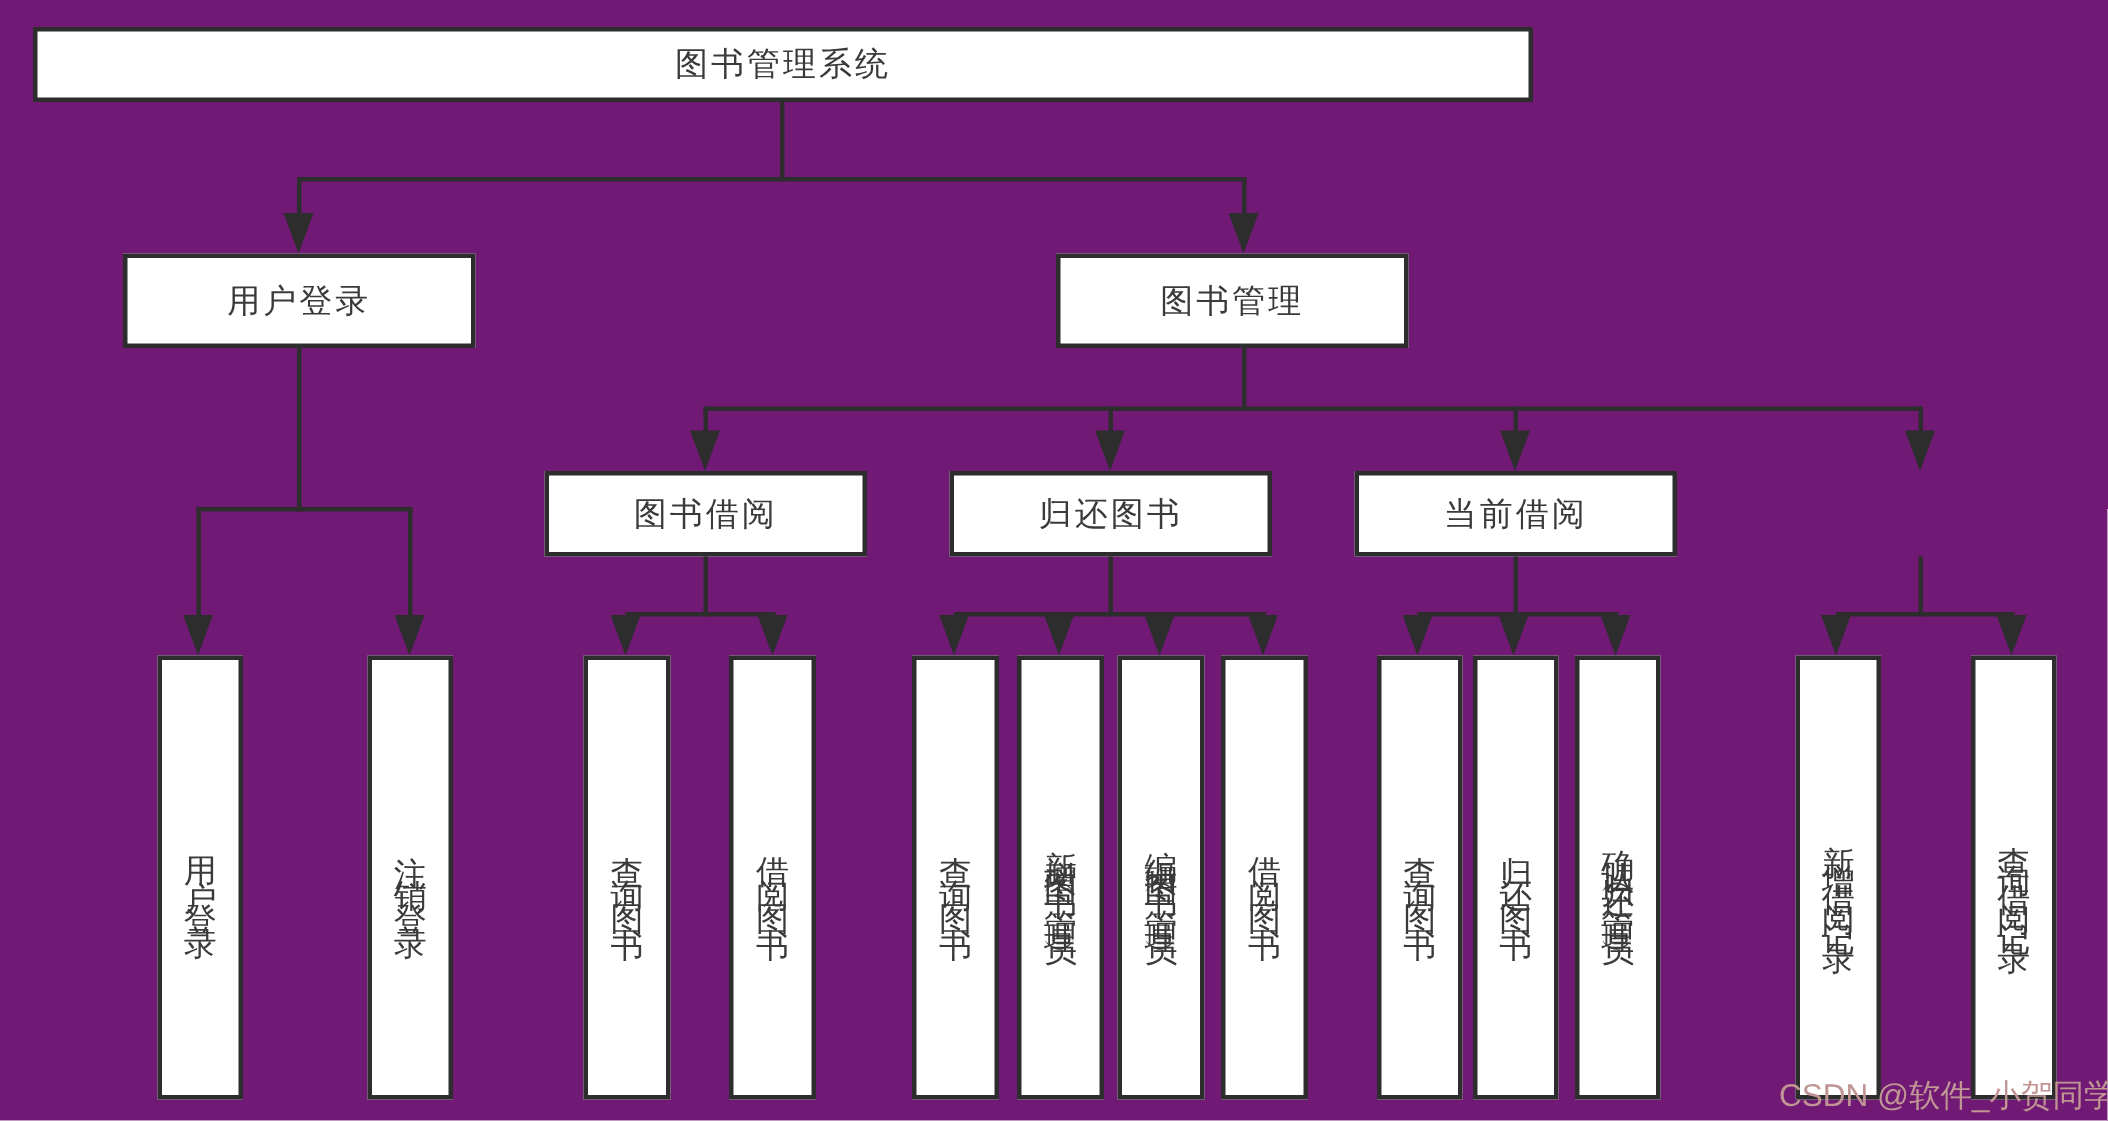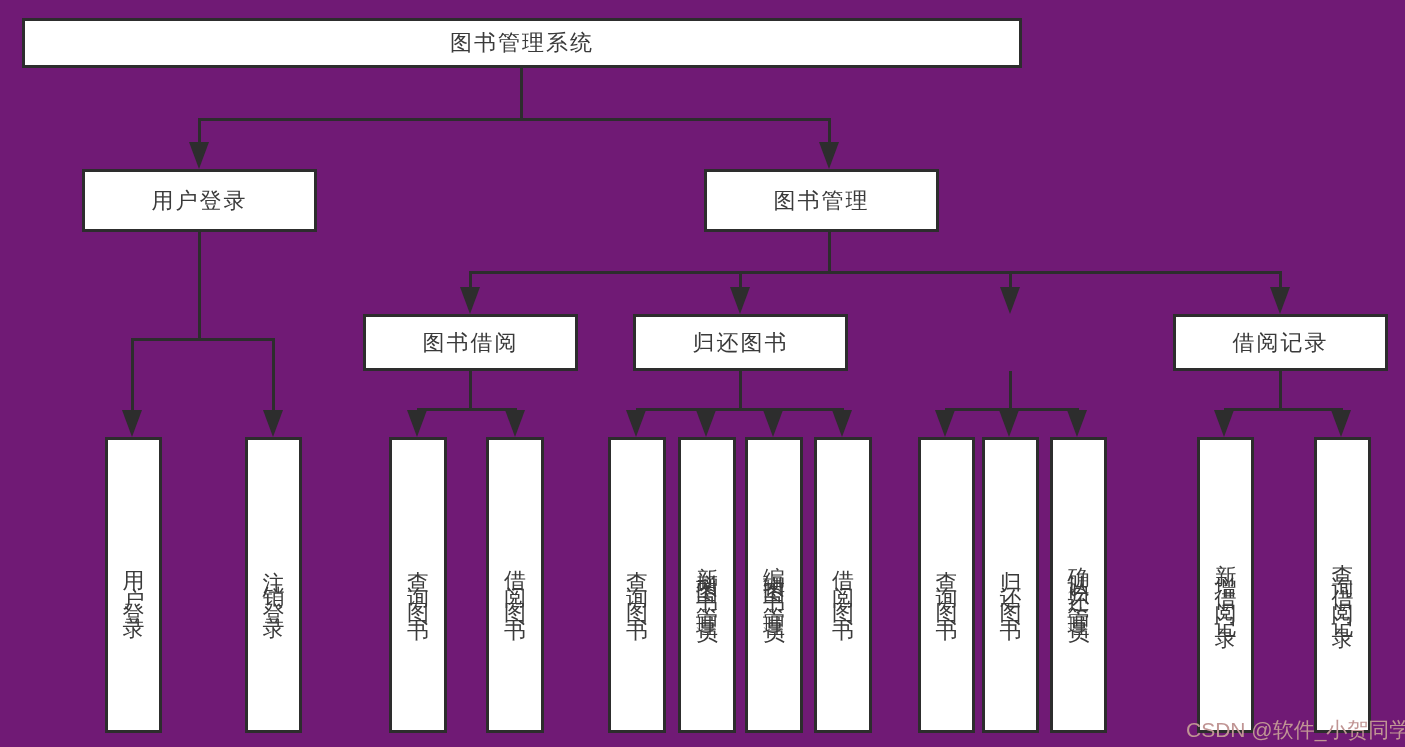--- a/index.html
+++ b/index.html
@@ -69,22 +69,22 @@
   <div class="box" style="left:704px;top:169px;width:235px;height:63px;">
     <span>图书管理</span>
   </div>
 
   <div class="box" style="left:363px;top:314px;width:215px;height:57px;">
     <span>图书借阅</span>
   </div>
   <div class="box" style="left:633px;top:314px;width:215px;height:57px;">
     <span>归还图书</span>
   </div>
-  <div class="box" style="left:1173px;top:314px;width:215px;height:57px;">
-    <span>借阅记录</span>
+  <div class="box" style="left:903px;top:314px;width:215px;height:57px;">
+    <span>当前借阅</span>
   </div>
 
   <div class="vbox" style="left:105px;top:437px;width:57px;height:296px;">
     <span class="vtext s4">用户登录</span>
   </div>
   <div class="vbox" style="left:245px;top:437px;width:57px;height:296px;">
     <span class="vtext s4">注销登录</span>
   </div>
 
   <div class="vbox" style="left:389px;top:437px;width:58px;height:296px;">

